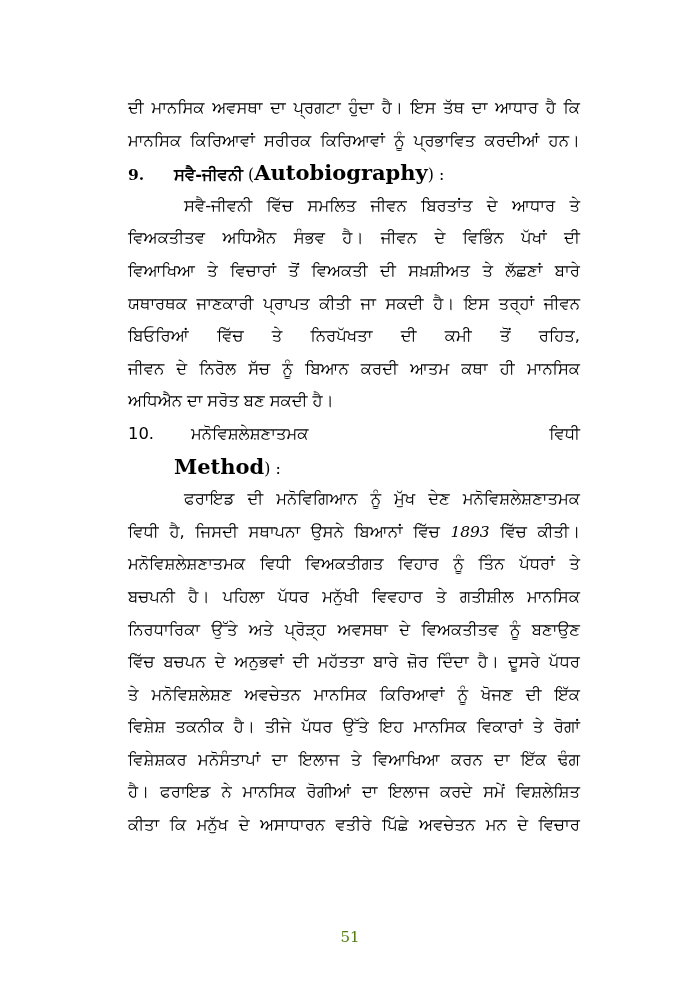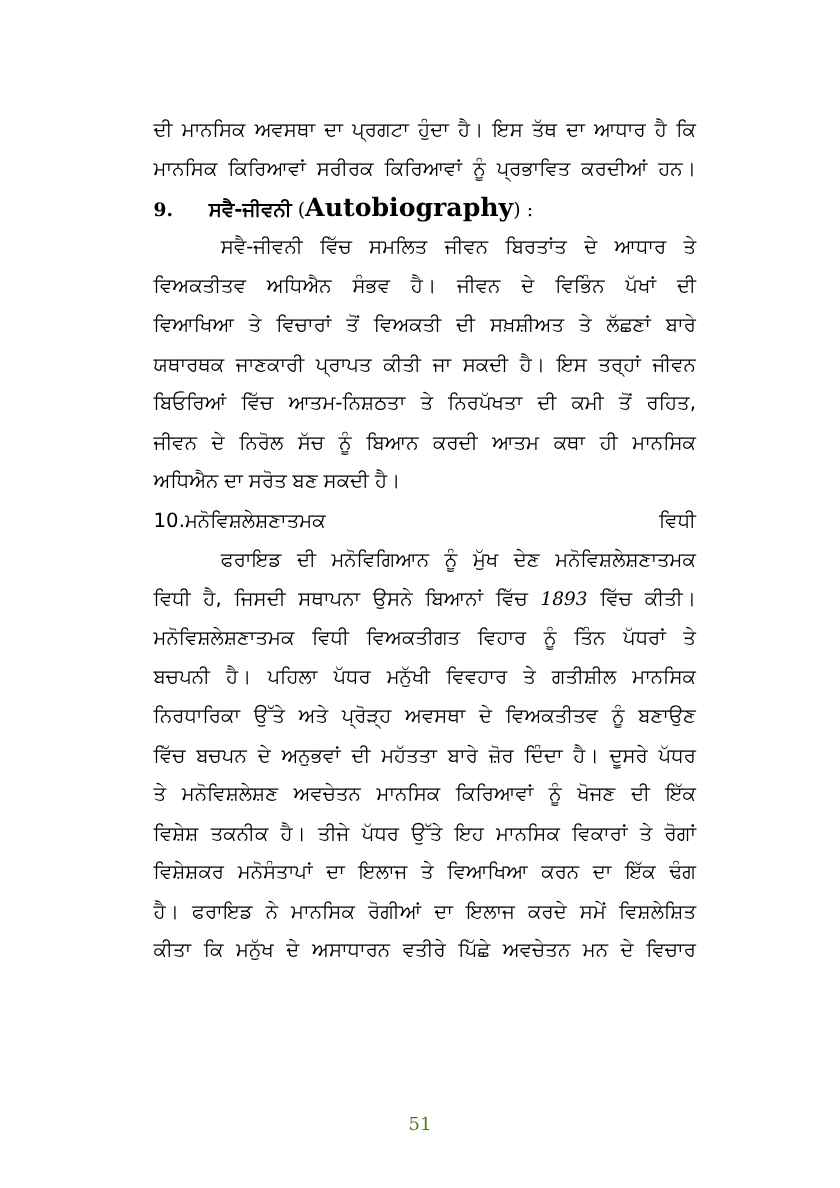--- a/index.html
+++ b/index.html
@@ -78,20 +78,21 @@
     font-weight: 700;
   }
   .heading-row {
     display: flex;
     align-items: flex-start;
     width: 452px;
     font-size: 16.4px;
     line-height: 32.6px;
     height: 32.6px;
     white-space: nowrap;
+    gap: 37px;
   }
   .heading-body {
     display: flex;
     flex: 1 1 auto;
     justify-content: space-between;
     align-items: baseline;
   }
   .heading-cont {
     padding-left: 46px;
     font-size: 16.4px;
@@ -217,21 +218,20 @@
         <span class="w">ਜਾ</span>
         <span class="w">ਸਕਦੀ</span>
         <span class="w">ਹੈ।</span>
         <span class="w">ਇਸ</span>
         <span class="w">ਤਰ੍ਹਾਂ</span>
         <span class="w">ਜੀਵਨ</span>
       </div>
       <div class="line justify">
         <span class="w">ਬਿਓਰਿਆਂ</span>
         <span class="w">ਵਿੱਚ</span>
-        <span class="w">ਆਤਮ-ਨਿਸ਼ਠਤਾ</span>
         <span class="w">ਤੇ</span>
         <span class="w">ਨਿਰਪੱਖਤਾ</span>
         <span class="w">ਦੀ</span>
         <span class="w">ਕਮੀ</span>
         <span class="w">ਤੋਂ</span>
         <span class="w">ਰਹਿਤ,</span>
       </div>
       <div class="line justify">
         <span class="w">ਜੀਵਨ</span>
         <span class="w">ਦੇ</span>
@@ -254,20 +254,23 @@
         <span class="w">ਹੈ।</span>
       </div>
     </div>
 
     <div class="heading-row">
       <span class="num">10.</span>
       <span class="heading-body">
         <span class="htext">ਮਨੋਵਿਸ਼ਲੇਸ਼ਣਾਤਮਕ</span>
         <span class="htext">ਵਿਧੀ</span>
       </span>
+    </div>
+    <div class="heading-cont">
+      <span class="rom">Method</span><span class="paren">)</span><span class="paren">&nbsp;</span><span class="paren">:</span>
     </div>
 
     <div class="para">
       <div class="line justify indent-lead">
         <span class="w">ਫਰਾਇਡ</span>
         <span class="w">ਦੀ</span>
         <span class="w">ਮਨੋਵਿਗਿਆਨ</span>
         <span class="w">ਨੂੰ</span>
         <span class="w">ਮੁੱਖ</span>
         <span class="w">ਦੇਣ</span>

